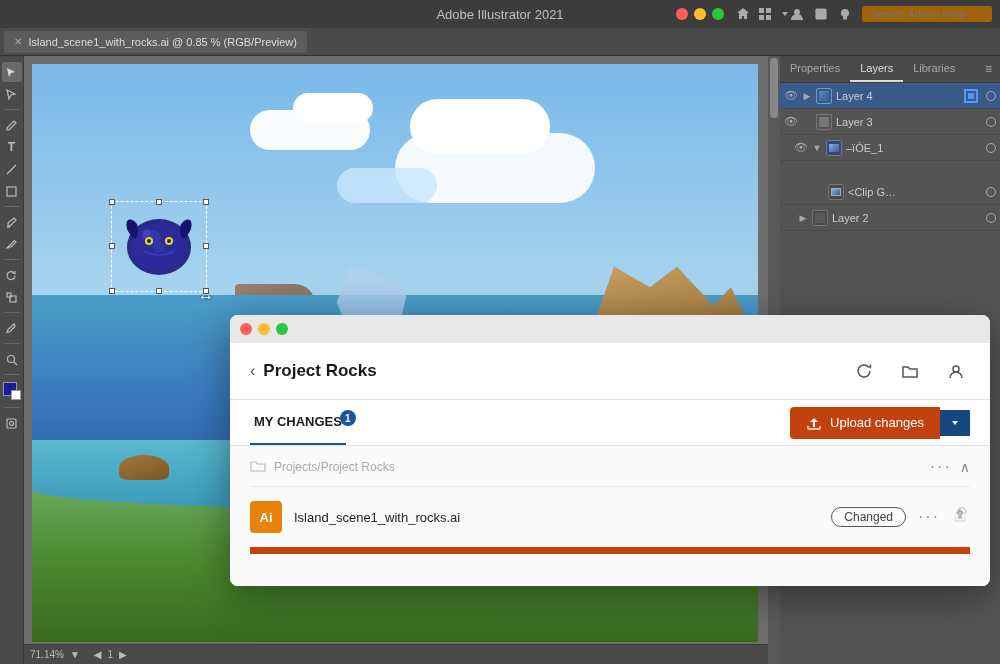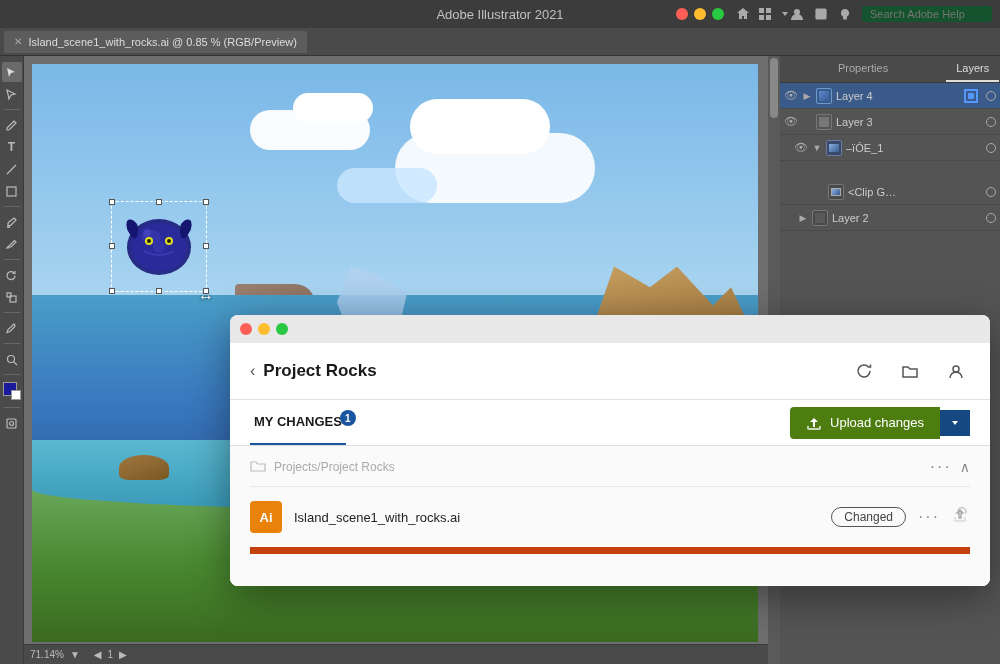--- a/index.html
+++ b/index.html
@@ -183,21 +183,20 @@
       display: flex;
       background: #4a4a4a;
       border-bottom: 1px solid #3a3a3a;
     }
     .panel-tab {
       padding: 6px 10px;
       font-size: 11px;
       color: #aaa;
       cursor: pointer;
       border-bottom: 2px solid transparent;
-      margin-left: 48px;
     }
     .panel-tab.active {
       color: #ddd;
       border-bottom: 2px solid #ddd;
     }
     #panel-menu { margin-left: auto; padding: 6px 8px; color: #aaa; font-size: 12px; cursor: pointer; }
 
     #layers-content {
       flex: 1;
       overflow: hidden;
@@ -316,21 +315,21 @@
       font-weight: 600;
     }
     #upload-btn {
       margin-left: auto;
       display: flex; align-items: center; gap: 0;
       border-radius: 4px;
       overflow: hidden;
       cursor: pointer;
     }
     #upload-btn-main {
-      background: #4d7c0f;
+      background: #c2410c;
       color: white;
       padding: 8px 16px;
       font-size: 13px;
       font-weight: 500;
       display: flex; align-items: center; gap: 8px;
       cursor: pointer;
     }
     #upload-btn-arrow {
       background: #154880;
       color: white;
@@ -427,21 +426,21 @@
         <circle cx="7" cy="5" r="3"></circle>
         <path d="M1 13c0-3.3 2.7-6 6-6s6 2.7 6 6"></path>
       </svg>
     <svg width="14" height="14" viewBox="0 0 14 14" fill="none" stroke="#aaa" stroke-width="1.2">
         <rect x="2" y="2" width="10" height="10" rx="1"></rect>
       </svg>
     <svg width="14" height="14" viewBox="0 0 14 14" fill="#aaa">
         <path d="M7 2a4 4 0 0 1 2 7.5V11H5v-1.5A4 4 0 0 1 7 2z"></path>
         <rect x="5" y="11" width="4" height="1.5" rx="0.5"></rect>
       </svg>
-    <input id="search-input" style="background: #14532d; border: none; border-radius: 3px; color: rgb(204, 204, 204); font-size: 11px; padding: 2px 8px; width: 130px; outline: none;" placeholder="Search Adobe Help">
+    <input id="search-input" style="background: #a16207; border: none; border-radius: 3px; color: rgb(204, 204, 204); font-size: 11px; padding: 2px 8px; width: 130px; outline: none;" placeholder="Search Adobe Help">
   </div>
 </div>
 
 <div id="tabbar">
   <div class="tab">
     <span class="close-tab">✕</span>
     <span>Island_scene1_with_rocks.ai @ 0.85 % (RGB/Preview)</span>
   </div>
 </div>
 

